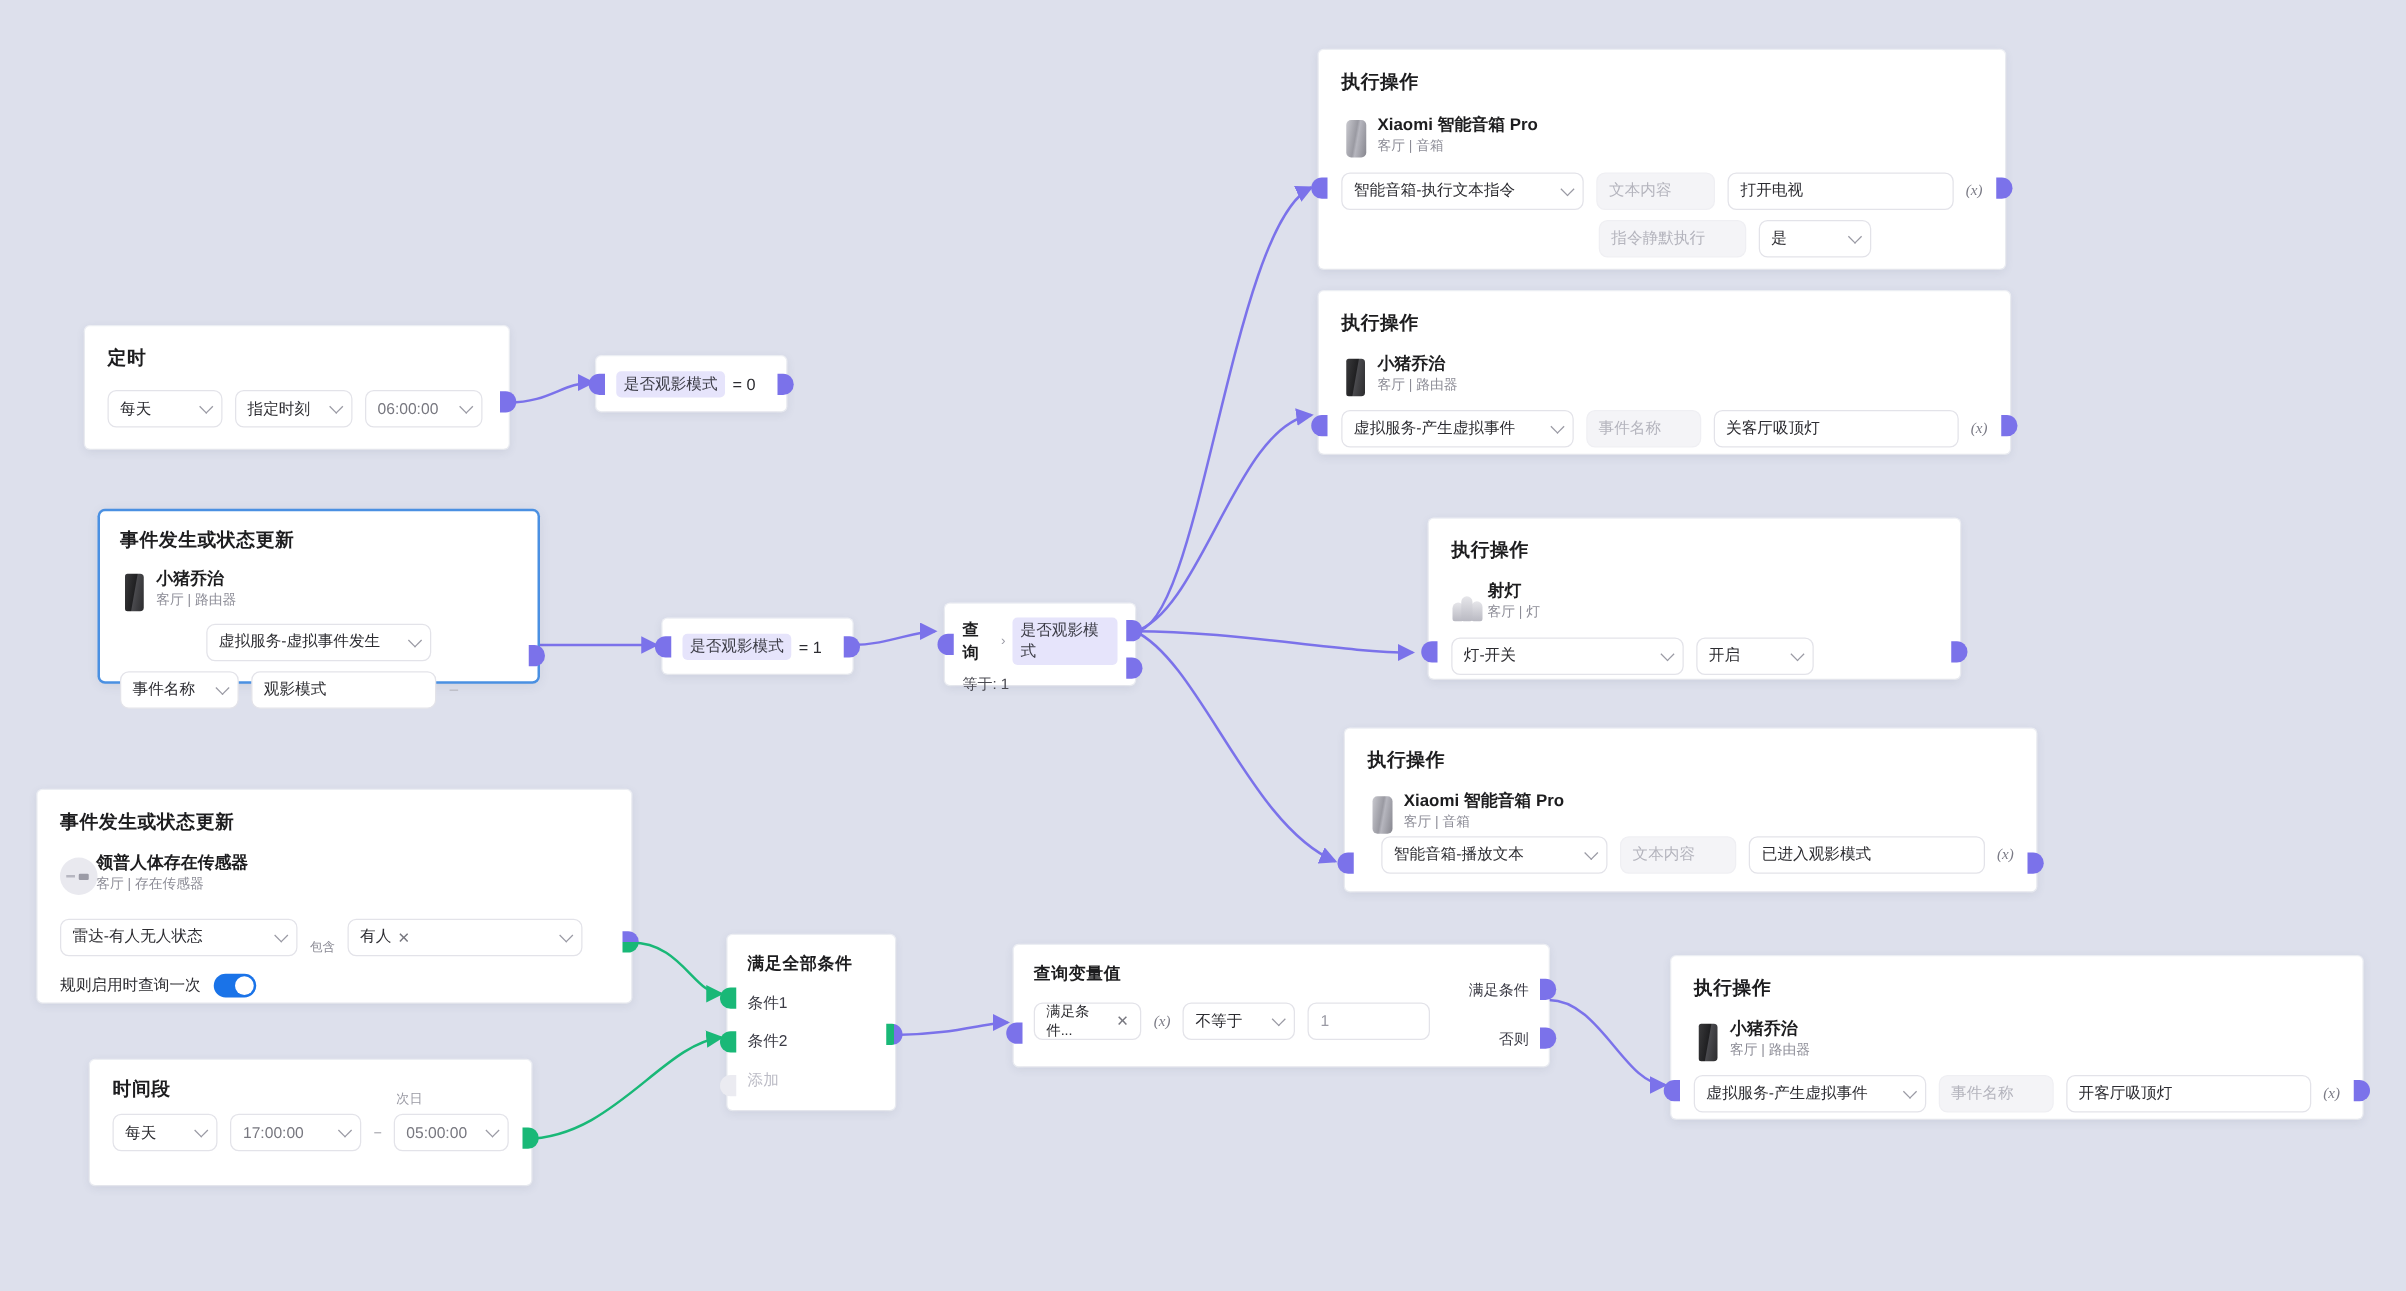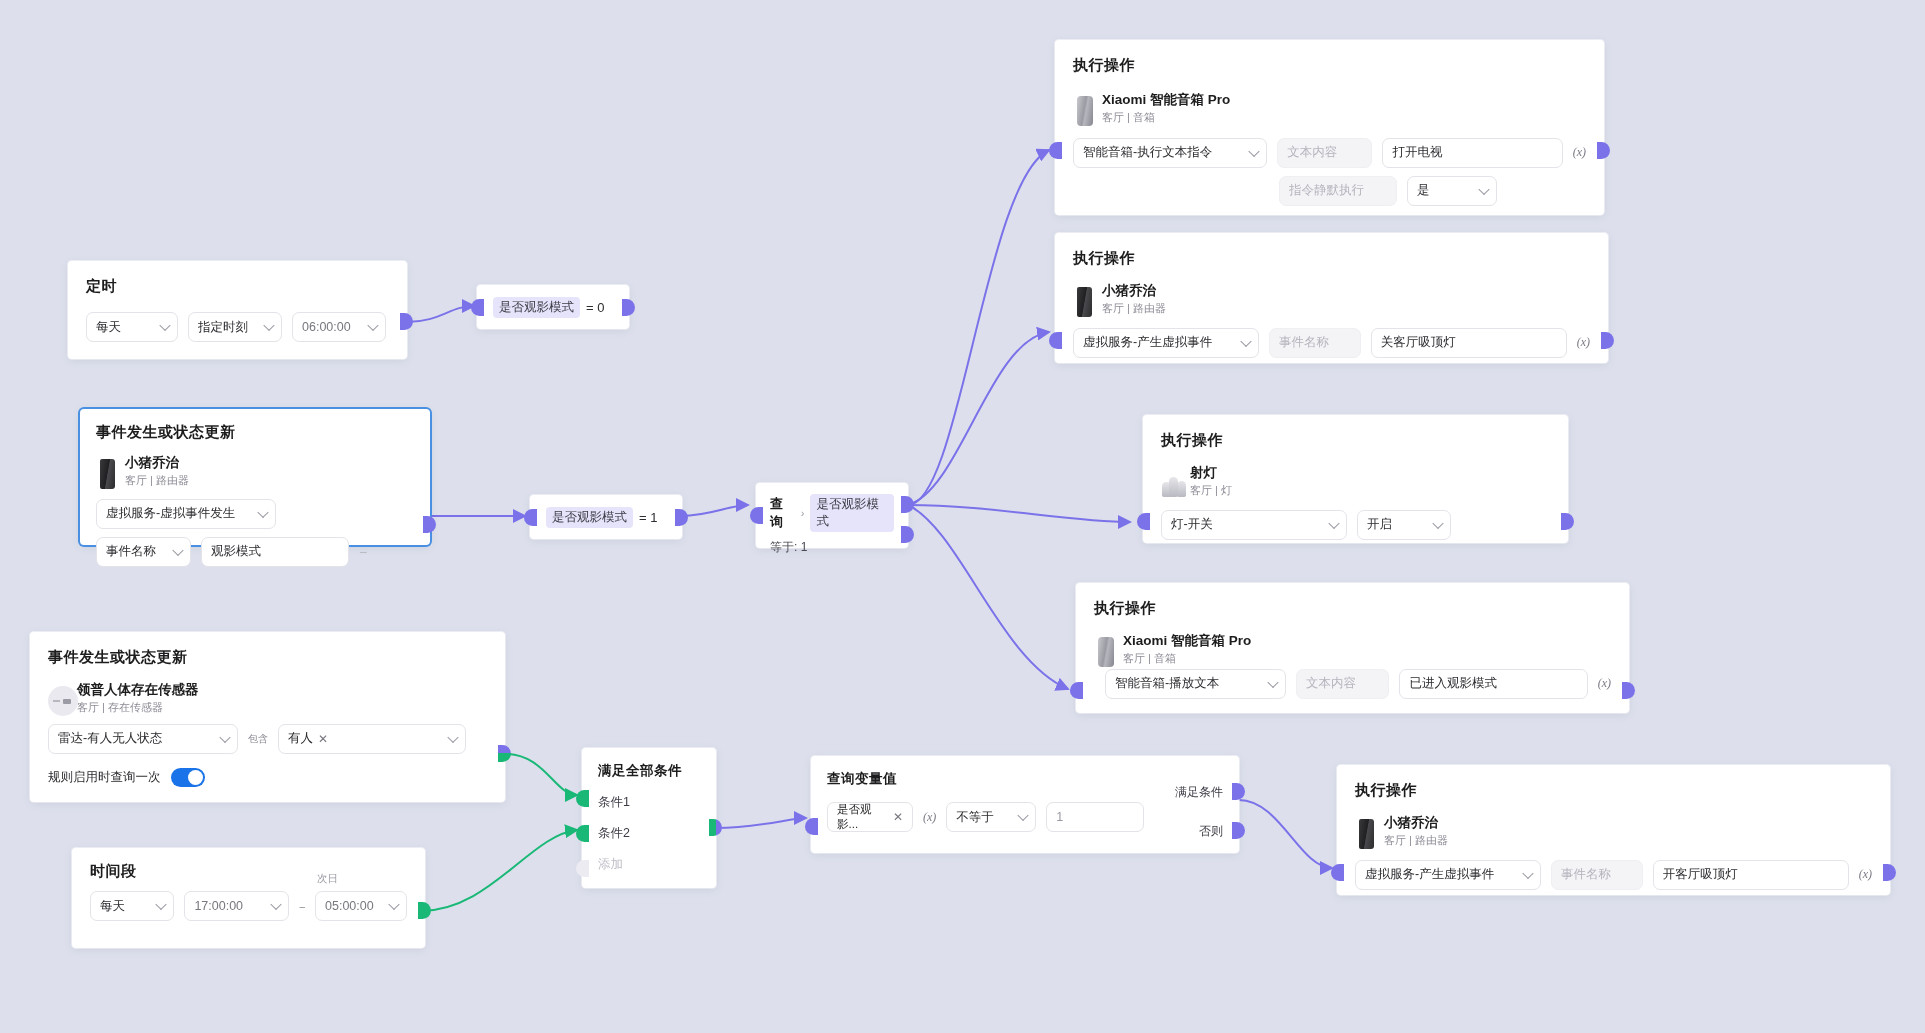--- a/index.html
+++ b/index.html
@@ -153,21 +153,21 @@
     <div class="node-title">事件发生或状态更新</div>
     <div class="dev-row" style="margin-top:12px;">
       <div class="dev-icon">
           <div class="icon-router"></div>
         </div>
       <div>
         <div class="dev-name">小猪乔治</div>
         <div class="dev-meta">客厅 | 路由器</div>
       </div>
     </div>
-    <div class="ctl-row" style="margin-top:10px;">
+    <div class="ctl-row" style="margin-top:10px;justify-content:center;">
       <div class="select" style="width:180px;">
         <span>虚拟服务-虚拟事件发生</span>
         <i class="chev"></i>
       </div>
     </div>
     <div class="ctl-row" style="margin-top:8px;">
       <div class="select" style="width:95px;">
         <span>事件名称</span>
         <i class="chev"></i>
       </div>
@@ -183,21 +183,21 @@
     <div class="node-title">事件发生或状态更新</div>
     <div class="dev-row" style="margin-top:14px;">
       <div class="dev-icon">
           <div class="icon-sensor"></div>
         </div>
       <div>
         <div class="dev-name">领普人体存在传感器</div>
         <div class="dev-meta">客厅 | 存在传感器</div>
       </div>
     </div>
-    <div class="ctl-row" style="margin-top:8px;">
+    <div class="ctl-row" style="margin-top:19px;align-items:flex-end;">
       <div class="select" style="width:190px;">
         <span>雷达-有人无人状态</span>
         <i class="chev"></i>
       </div>
       <span class="sep">包含</span>
       <div class="select" style="width:188px;">
         <span>有人</span>
         <span class="tag-x">✕</span>
         <i class="chev"></i>
       </div>
@@ -266,21 +266,21 @@
     <div class="port left green" style="left:-6px; top:42px;"></div>
     <div class="port left green" style="left:-6px; top:77px;"></div>
     <div class="port left dim" style="left:-6px; top:112px;"></div>
     <div class="port right half-green-purple" style="right:-6px; top:71px;"></div>
   </div>
 
   <div class="node" style="left:811px; top:756px; width:428px; height:97px; padding:14px 16px;">
     <div class="node-title" style="font-size:13.5px;">查询变量值</div>
     <div class="ctl-row" style="margin-top:14px;">
       <div class="input" style="width:86px;">
-        <span style="font-size:11.5px;">是否观影...</span>
+        <span style="font-size:11.5px;">满足条件...</span>
         <span class="tag-x">✕</span>
       </div>
       <span class="fx">(x)</span>
       <div class="select" style="width:90px;">
         <span>不等于</span>
         <i class="chev"></i>
       </div>
       <div class="input" style="width:98px; color:#9a9aa4;">
         <span>1</span>
       </div>

